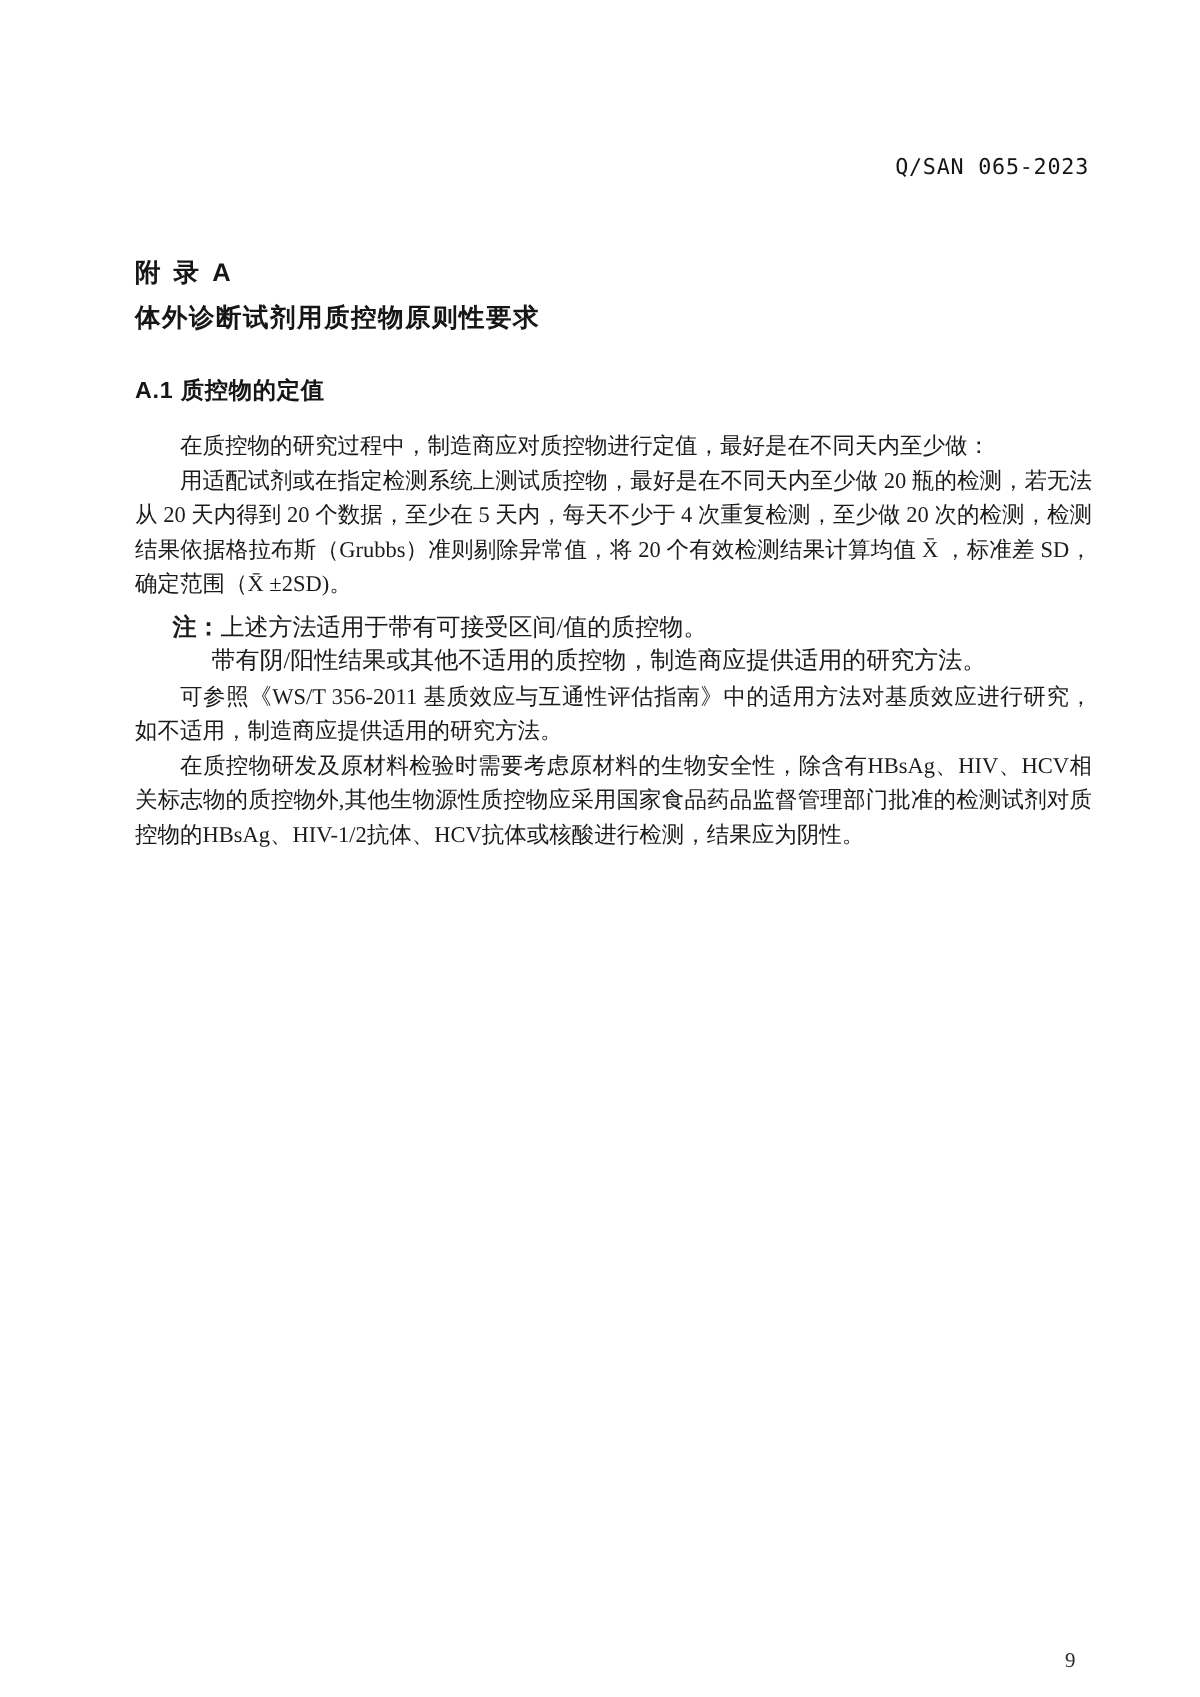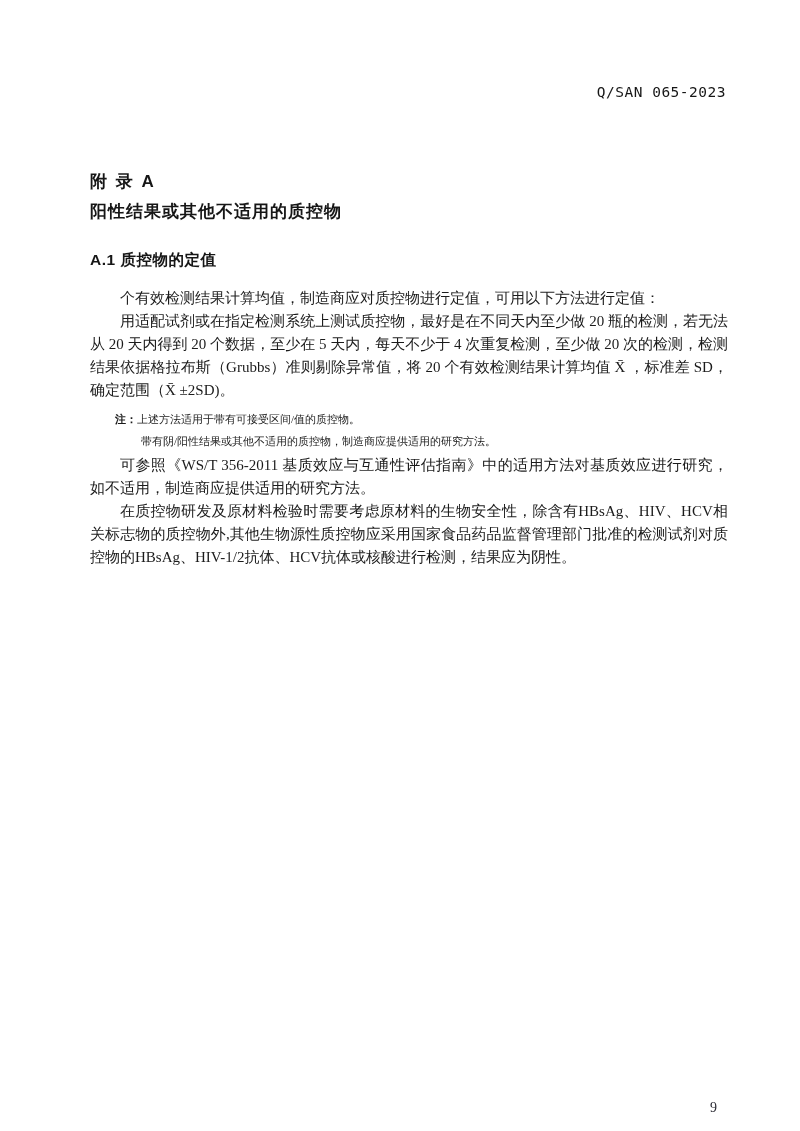--- a/index.html
+++ b/index.html
@@ -7,21 +7,21 @@
     position: relative;
     width: 800px;
     height: 1131px;
     background: #ffffff;
     color: #1b1b1b;
     font-family: "Liberation Serif", "DejaVu Serif", serif;
     overflow: hidden;
   }
   .doc-number {
     position: absolute;
-    top: 84px;
+    top: 104px;
     right: 74px;
     font-family: "DejaVu Sans Mono", "Liberation Mono", monospace;
     font-size: 14.5px;
     letter-spacing: 0.5px;
     color: #161616;
     margin-left: 18px;
   }
   .title-block {
     position: absolute;
     top: 170px;
@@ -53,21 +53,21 @@
   .para {
     font-size: 15px;
     line-height: 23px;
     text-align: justify;
     text-indent: 2em;
     margin: 0;
     color: #1b1b1b;
   }
   .note {
     margin-top: 6px;
-    font-size: 11px;
+    font-size: 16px;
     line-height: 22px;
     color: #1b1b1b;
   }
   .note-line1 { padding-left: 25px; }
   .note-line2 { padding-left: 51px; }
   .note-label { font-weight: 700; font-family: "Liberation Sans", "DejaVu Sans", sans-serif; }
   .page-number {
     position: absolute;
     top: 1100px;
     left: 710px;
@@ -78,27 +78,27 @@
 </style>
 </head>
 <body>
 
 <div class="page">
 
   <div class="doc-number">Q/SAN 065-2023</div>
 
   <div class="title-block">
     <div class="title-appendix">附 录 A</div>
-    <div class="title-subject">阳性结果或其他不适用的质控物</div>
+    <div class="title-subject">体外诊断试剂用质控物原则性要求</div>
   </div>
 
   <div class="content">
 
     <div class="section-heading first">A.1 质控物的定值</div>
-    <p class="para">个有效检测结果计算均值，制造商应对质控物进行定值，可用以下方法进行定值：</p>
+    <p class="para">在质控物的研究过程中，制造商应对质控物进行定值，最好是在不同天内至少做：</p>
     <p class="para">用适配试剂或在指定检测系统上测试质控物，最好是在不同天内至少做 20 瓶的检测，若无法从 20 天内得到 20 个数据，至少在 5 天内，每天不少于 4 次重复检测，至少做 20 次的检测，检测结果依据格拉布斯（Grubbs）准则剔除异常值，将 20 个有效检测结果计算均值 X̄ ，标准差 SD，确定范围（X̄ ±2SD)。</p>
     <div class="note">
       <div class="note-line1"><span class="note-label">注：</span><span>上述方法适用于带有可接受区间/值的质控物。</span></div>
       <div class="note-line2">带有阴/阳性结果或其他不适用的质控物，制造商应提供适用的研究方法。</div>
     </div>
 
     <div class="spacer-a2"></div>
     <p class="para">可参照《WS/T 356-2011 基质效应与互通性评估指南》中的适用方法对基质效应进行研究，如不适用，制造商应提供适用的研究方法。</p>
 
     <p class="para">在质控物研发及原材料检验时需要考虑原材料的生物安全性，除含有HBsAg、HIV、HCV相关标志物的质控物外,其他生物源性质控物应采用国家食品药品监督管理部门批准的检测试剂对质控物的HBsAg、HIV-1/2抗体、HCV抗体或核酸进行检测，结果应为阴性。</p>

